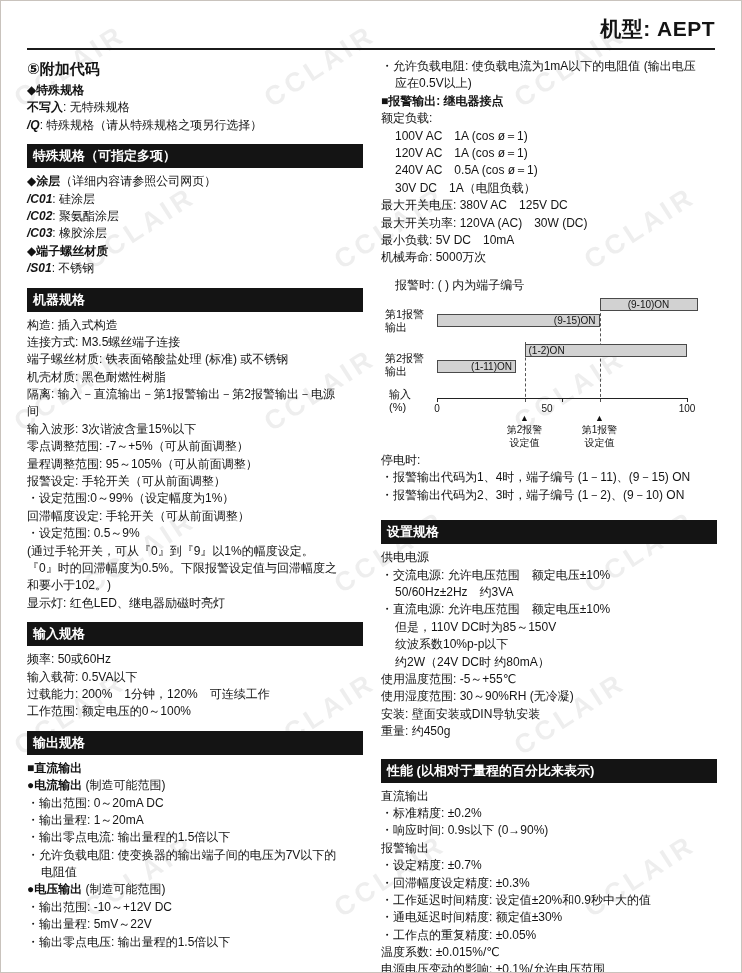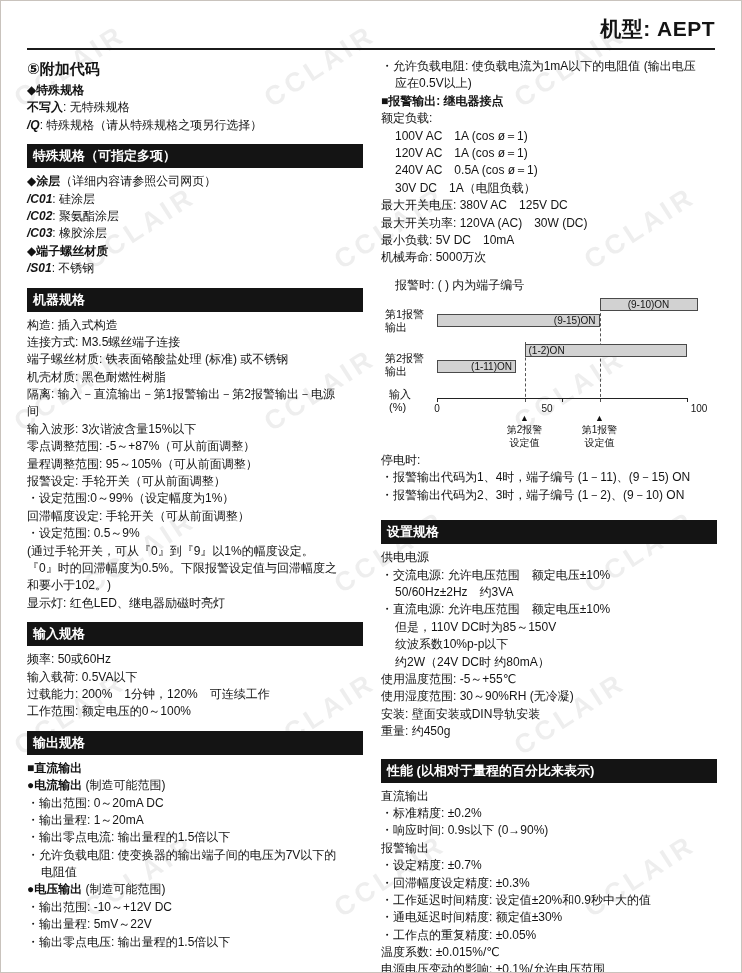--- a/index.html
+++ b/index.html
@@ -73,21 +73,21 @@
           <div class="line"><span class="b">◆端子螺丝材质</span></div>
           <div class="line"><span class="b i">/S01</span><span>: 不锈钢</span></div>
           <div class="bar">机器规格</div>
           <div class="line"><span>构造: 插入式构造</span></div>
           <div class="line"><span>连接方式: M3.5螺丝端子连接</span></div>
           <div class="line"><span>端子螺丝材质: 铁表面铬酸盐处理 (标准) 或不锈钢</span></div>
           <div class="line"><span>机壳材质: 黑色耐燃性树脂</span></div>
           <div class="line"><span>隔离: 输入－直流输出－第1报警输出－第2报警输出－电源</span></div>
           <div class="line"><span>间</span></div>
           <div class="line"><span>输入波形: 3次谐波含量15%以下</span></div>
-          <div class="line"><span>零点调整范围: -5～+87%（可从前面调整）</span></div>
+          <div class="line"><span>零点调整范围: -7～+5%（可从前面调整）</span></div>
           <div class="line"><span>量程调整范围: 95～105%（可从前面调整）</span></div>
           <div class="line"><span>报警设定: 手轮开关（可从前面调整）</span></div>
           <div class="line"><span>・设定范围:0～99%（设定幅度为1%）</span></div>
           <div class="line"><span>回滞幅度设定: 手轮开关（可从前面调整）</span></div>
           <div class="line"><span>・设定范围: 0.5～9%</span></div>
           <div class="line"><span>(通过手轮开关，可从『0』到『9』以1%的幅度设定。</span></div>
           <div class="line"><span>『0』时的回滞幅度为0.5%。下限报警设定值与回滞幅度之</span></div>
           <div class="line"><span>和要小于102。)</span></div>
           <div class="line"><span>显示灯: 红色LED、继电器励磁时亮灯</span></div>
           <div class="bar">输入规格</div>
@@ -141,21 +141,21 @@
             <div class="dg-axis" style="left: 56px; width: 250px; top: 100px;"></div>
             <div class="dg-rowlabel" style="left: 8px; top: 90px;">
               <div>输入</div>
               <div>(%)</div>
             </div>
             <div class="dg-tick" style="left: 56px; top: 100px;"></div>
             <div class="dg-ticklabel" style="left: 56px; top: 105px;">0</div>
             <div class="dg-tick" style="left: 181px; top: 100px;"></div>
             <div class="dg-ticklabel" style="left: 166px; top: 105px;">50</div>
             <div class="dg-tick" style="left: 306px; top: 100px;"></div>
-            <div class="dg-ticklabel" style="left: 306px; top: 105px; margin-left: 12px;">100</div>
+            <div class="dg-ticklabel" style="left: 306px; top: 105px;">100</div>
             <div class="dg-tri" style="left: 143.5px; top: 115px;">▲</div>
             <div class="dg-splabel" style="left: 143.5px; top: 126px;">
               <div>第2报警</div>
               <div>设定值</div>
             </div>
             <div class="dg-tri" style="left: 218.5px; top: 115px;">▲</div>
             <div class="dg-splabel" style="left: 218.5px; top: 126px;">
               <div>第1报警</div>
               <div>设定值</div>
             </div>

